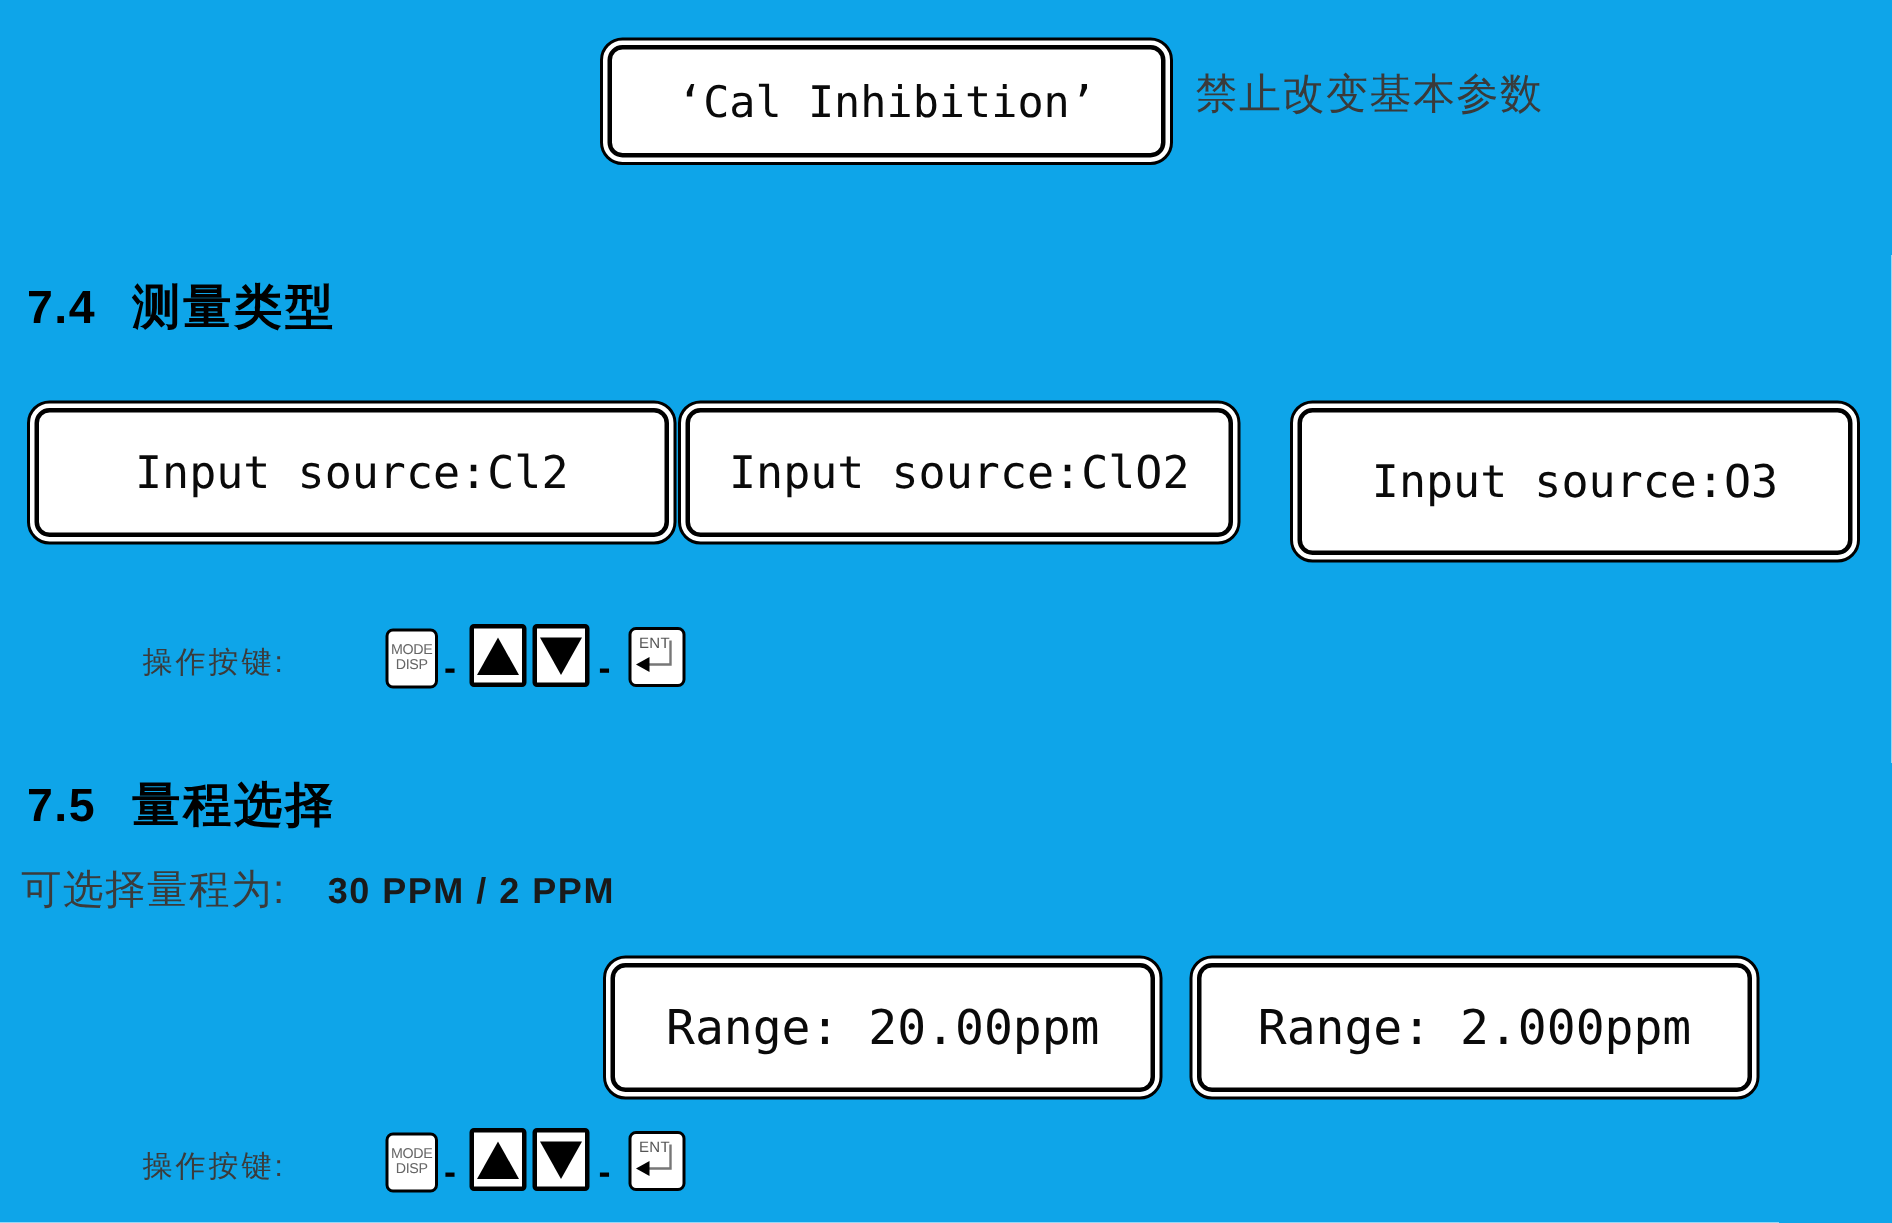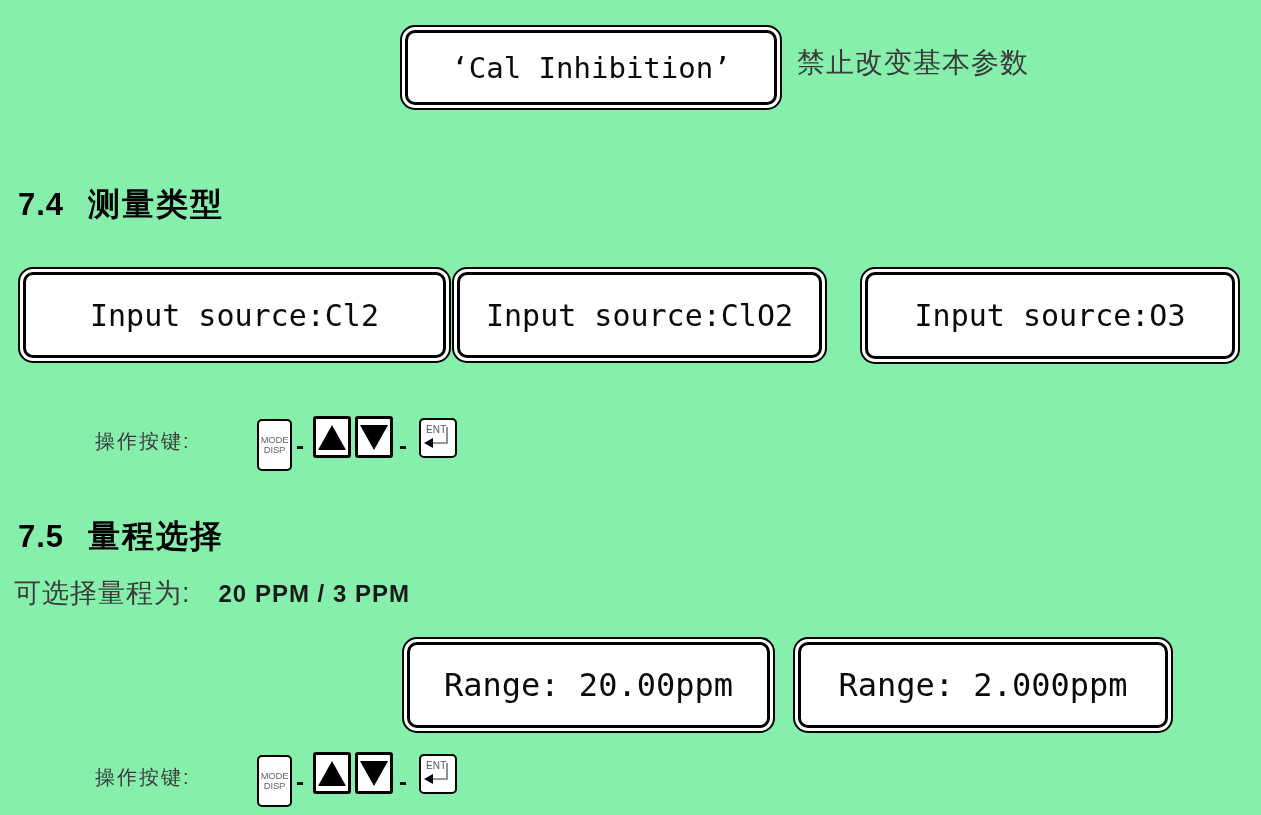--- a/index.html
+++ b/index.html
@@ -1,38 +1,38 @@
 <!DOCTYPE html>
 <html><head>
 <meta charset="utf-8">
 <style>
   * { margin:0; padding:0; box-sizing:border-box; }
   html,body { background:#ffffff; }
   .page {
-    position:relative; width:1261px; height:815px; background:#86efac;
+    position:relative; width:1261px; height:815px; background:#0ea5e9;
     font-family:"Liberation Sans","DejaVu Sans",sans-serif; color:#000;
     overflow:hidden;
   }
   
   .lcd {
     position:absolute; background:#fff;
     border:2.5px solid #000; border-radius:15px; padding:3px;
   }
   .lcd-inner {
     width:100%; height:100%;
     border:3px solid #000; border-radius:10px;
     display:flex; align-items:center; justify-content:center;
     font-family:"DejaVu Sans Mono",monospace; color:#0a0a0a;
     white-space:nowrap;
   }
   .lcd-cal   { left:400px; top:25px;  width:382px; height:85px; }
   .lcd-cal .lcd-inner   { font-size:29px; }
   .lcd-in1   { left:18px;  top:267px; width:433px; height:96px; }
   .lcd-in2   { left:452px; top:267px; width:375px; height:96px; }
-  .lcd-in3   { left:860px; top:267px; width:380px; height:97px; }
+  .lcd-in3   { left:860px; top:267px; width:380px; height:108px; }
   .lcd-in1 .lcd-inner, .lcd-in2 .lcd-inner, .lcd-in3 .lcd-inner { font-size:30px; }
   .lcd-rng1  { left:402px; top:637px; width:373px; height:96px; }
   .lcd-rng2  { left:793px; top:637px; width:380px; height:96px;text-align:center; }
   .lcd-rng1 .lcd-inner, .lcd-rng2 .lcd-inner { font-size:32px; }
   
   .cal-note {
     position:absolute; left:797px; top:44px;
     font-size:28px; color:#3a3a3a; letter-spacing:1px;
   }
   .section-heading {
@@ -55,21 +55,21 @@
   .keys-row-2 { top:750px; }
   .keys-label {
     position:absolute; left:0; top:14px;
     font-size:20px; color:#3b3b3b; letter-spacing:2px;
   }
   .key {
     position:absolute; background:#fff;
     display:flex; align-items:center; justify-content:center;
   }
   .key-mode {
-    left:162px; top:5px; width:35px; height:52px;
+    left:162px; top:5px; width:35px; height:40px;
     border:2.5px solid #000; border-radius:5px;
     flex-direction:column;
   }
   .key-mode .key-line {
     font-size:9.5px; line-height:10.5px; color:#666;
     letter-spacing:-0.2px; text-align:center;
   }
   .key-up   { left:218px; top:2px; width:38px; height:42px; border:3px solid #000; border-radius:3px; }
   .key-down { left:260px; top:2px; width:38px; height:42px; border:3px solid #000; border-radius:3px; }
   .tri-up {
@@ -146,21 +146,21 @@
     </span>
   </div>
 
   <div class="section-heading sec-75">
     <span class="sec-num">7.5</span>
     <span class="sec-title">量程选择</span>
   </div>
 
   <div class="range-note">
     <span class="range-note-label">可选择量程为:</span>
-    <span class="range-note-value">20 PPM / 3 PPM</span>
+    <span class="range-note-value">30 PPM / 2 PPM</span>
   </div>
 
   <div class="lcd lcd-rng1">
     <div class="lcd-inner">Range: 20.00ppm</div>
   </div>
   <div class="lcd lcd-rng2">
     <div class="lcd-inner">Range: 2.000ppm</div>
   </div>
 
   <div class="keys-row keys-row-2">

